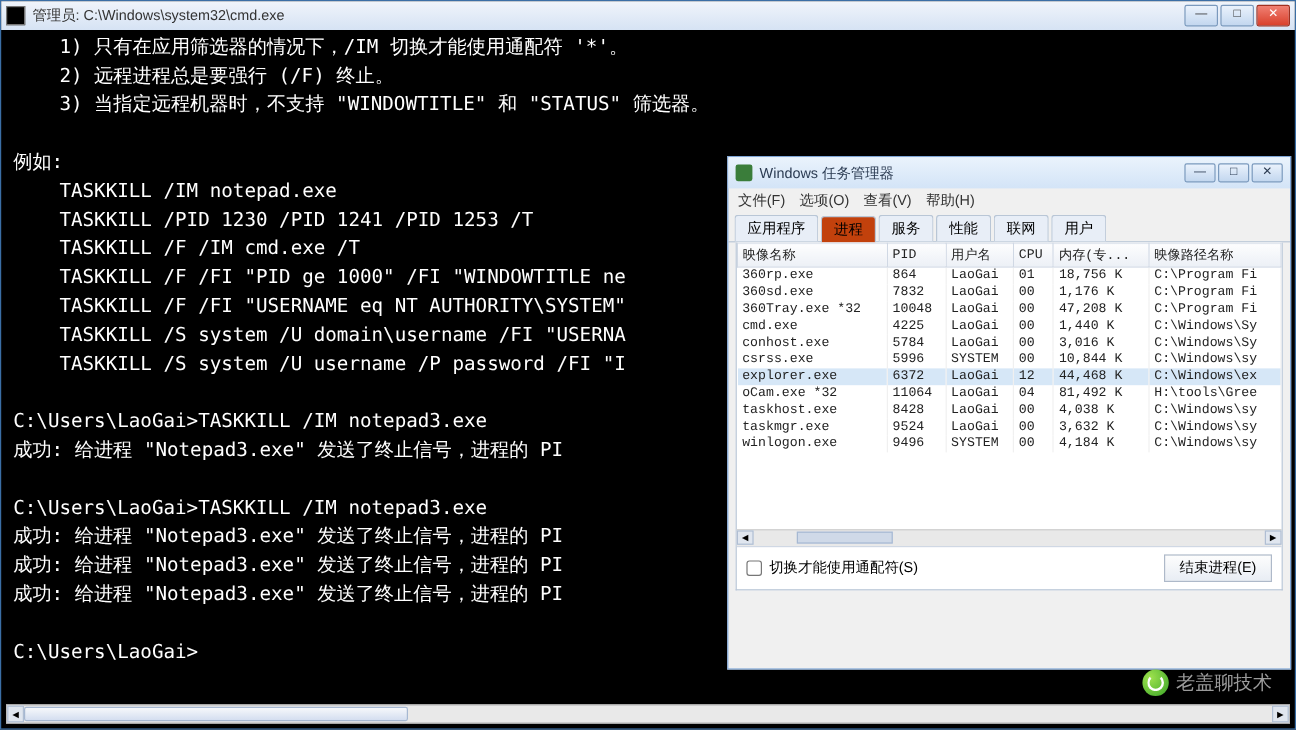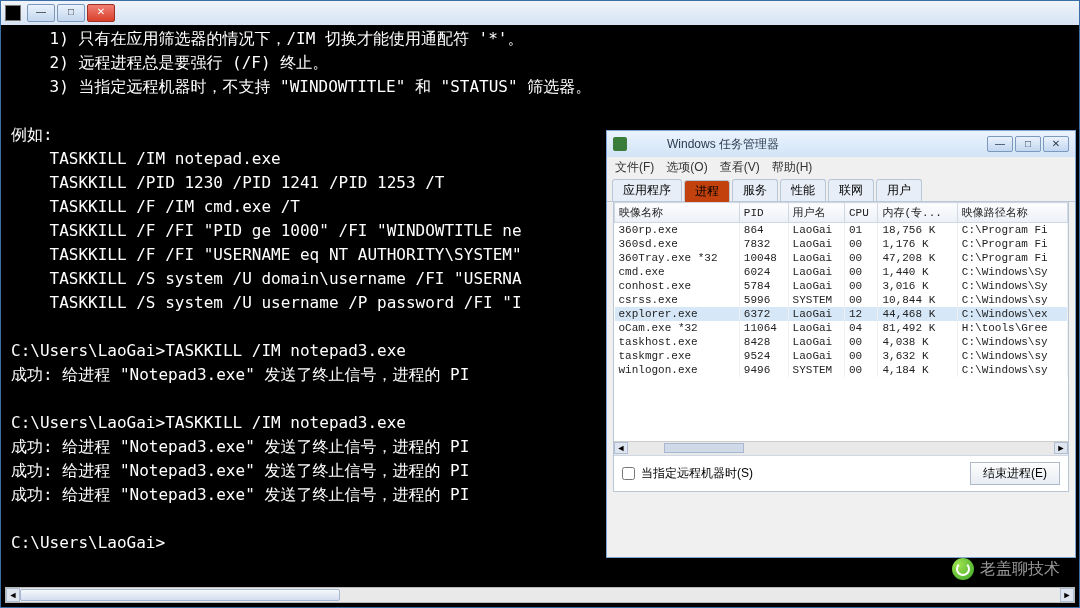--- a/index.html
+++ b/index.html
@@ -14,21 +14,21 @@
   .winbtn { width: 28px; height: 18px; border: 1px solid #7a99bd; background: linear-gradient(#eaf2fc,#c3d7ef); font-size: 10px; text-align: center; line-height: 14px; border-radius: 2px; cursor: pointer; }
   .winbtn.close { background: linear-gradient(#f08073,#d9402c); border-color:#a03020; color:#fff; }
   .cmd-body { position: absolute; left: 4px; top: 26px; right: 4px; bottom: 22px; background: #000; color: #fff; font-family: "NSimSun","SimSun","Consolas",monospace; font-size: 16px; line-height: 24px; white-space: pre; overflow: hidden; padding-left: 6px; }
   .cmd-scroll-h { position:absolute; left:4px; right:4px; bottom:4px; height:16px; background:#e9e9e9; border:1px solid #bbb; }
   .cmd-scroll-h .thumb { position:absolute; left:14px; top:1px; width:320px; height:12px; background:linear-gradient(#f6f8fb,#d4def0); border:1px solid #a6b8d2; border-radius:2px;}
   .cmd-scroll-h .arr { position:absolute; top:0; width:14px; height:14px; background:#e0e6ef; border:1px solid #b0bed3; font-size:9px; text-align:center; line-height:12px;}
   .cmd-scroll-h .arr.l{left:0;} .cmd-scroll-h .arr.r{right:0;}
 
   
   .tm-window { position:absolute; left:606px; top:130px; width:470px; height:428px; background:#f0f0f0; border:1px solid #7ea5d6; box-shadow:0 0 8px rgba(0,0,0,.3); }
-  .tm-titlebar { height:26px; background:linear-gradient(#eaf3fc,#d3e4f7); display:flex; align-items:center; padding:0 6px; font-size:12px; color:#2b3b52;gap:34px;}
+  .tm-titlebar { height:26px; background:linear-gradient(#eaf3fc,#d3e4f7); display:flex; align-items:center; padding:0 6px; font-size:12px; color:#2b3b52;}
   .tm-titlebar .ico { width:14px;height:14px;background:#3a7d3a;margin-right:6px;display:inline-block;border-radius:2px;}
   .tm-titlebar .title { flex:1;}
   .tm-titlebar .winbtn { width:26px;height:16px;}
   .tm-menu { height:20px; font-size:12px; color:#333; padding:2px 8px; }
   .tm-menu span { margin-right:12px; cursor:pointer;}
   .tm-tabs { display:flex; border-bottom:1px solid #b9c6d6; padding:2px 6px 0 5px; font-size:12px;}
   .tm-tab { padding:2px 10px; border:1px solid #b9c6d6; border-bottom:none; background:#e8eef7; margin-right:2px; cursor:pointer; border-radius:3px 3px 0 0;}
   .tm-tab.active { background:#c2410c; position:relative; top:1px;}
   .tm-content { background:#fff; margin:0 6px; border:1px solid #b9c6d6; border-top:none; height:290px; position:relative; display:flex; flex-direction:column;}
   .tm-table-wrap { flex:1; overflow:hidden; }
@@ -50,20 +50,21 @@
   .watermark { position:absolute; right:20px; bottom:28px; font-size:16px; color:#9a9a9a; display:flex; align-items:center; }
   .watermark .logo { width:22px;height:22px;border-radius:50%;background:radial-gradient(circle at 30% 30%, #9fe24e,#3aa628);margin-right:6px;position:relative;}
   .watermark .logo::after{content:"";position:absolute;inset:4px;border-radius:50%;border:2px solid #fff;border-top-color:transparent;}
 </style>
 </head>
 <body>
 
 <div class="cmd-window">
   <div class="cmd-titlebar">
     <span class="ico"></span>
+    <span class="title">管理员: C:\Windows\system32\cmd.exe</span>
     <div class="winbtns">
       <div class="winbtn">—</div>
       <div class="winbtn">□</div>
       <div class="winbtn close">✕</div>
     </div>
   </div>
   <div class="cmd-body" id="cmd-body">    1) 只有在应用筛选器的情况下，/IM 切换才能使用通配符 '*'。
     2) 远程进程总是要强行 (/F) 终止。
     3) 当指定远程机器时，不支持 "WINDOWTITLE" 和 "STATUS" 筛选器。
 
@@ -144,21 +145,21 @@
             <tr>
               <td>360Tray.exe *32</td>
               <td>10048</td>
               <td>LaoGai</td>
               <td>00</td>
               <td>47,208 K</td>
               <td>C:\Program Fi</td>
             </tr>
             <tr>
               <td>cmd.exe</td>
-              <td>6024</td>
+              <td>4225</td>
               <td>LaoGai</td>
               <td>00</td>
               <td>1,440 K</td>
               <td>C:\Windows\Sy</td>
             </tr>
             <tr>
               <td>conhost.exe</td>
               <td>5784</td>
               <td>LaoGai</td>
               <td>00</td>
@@ -216,21 +217,21 @@
           </tbody>
       </table>
     </div>
     <div class="tm-scroll-h">
       <div class="arr l">◄</div>
       <div class="thumb"></div>
       <div class="arr r">►</div>
     </div>
     <div class="tm-footer-in">
       <input type="checkbox" style="">
-      <span>当指定远程机器时(S)</span>
+      <span>切换才能使用通配符(S)</span>
       <span class="spacer"></span>
       <button>结束进程(E)</button>
     </div>
   </div>
 </div>
 
 <div class="watermark">
   <span class="logo"></span>
   <span>老盖聊技术</span>
 </div>

